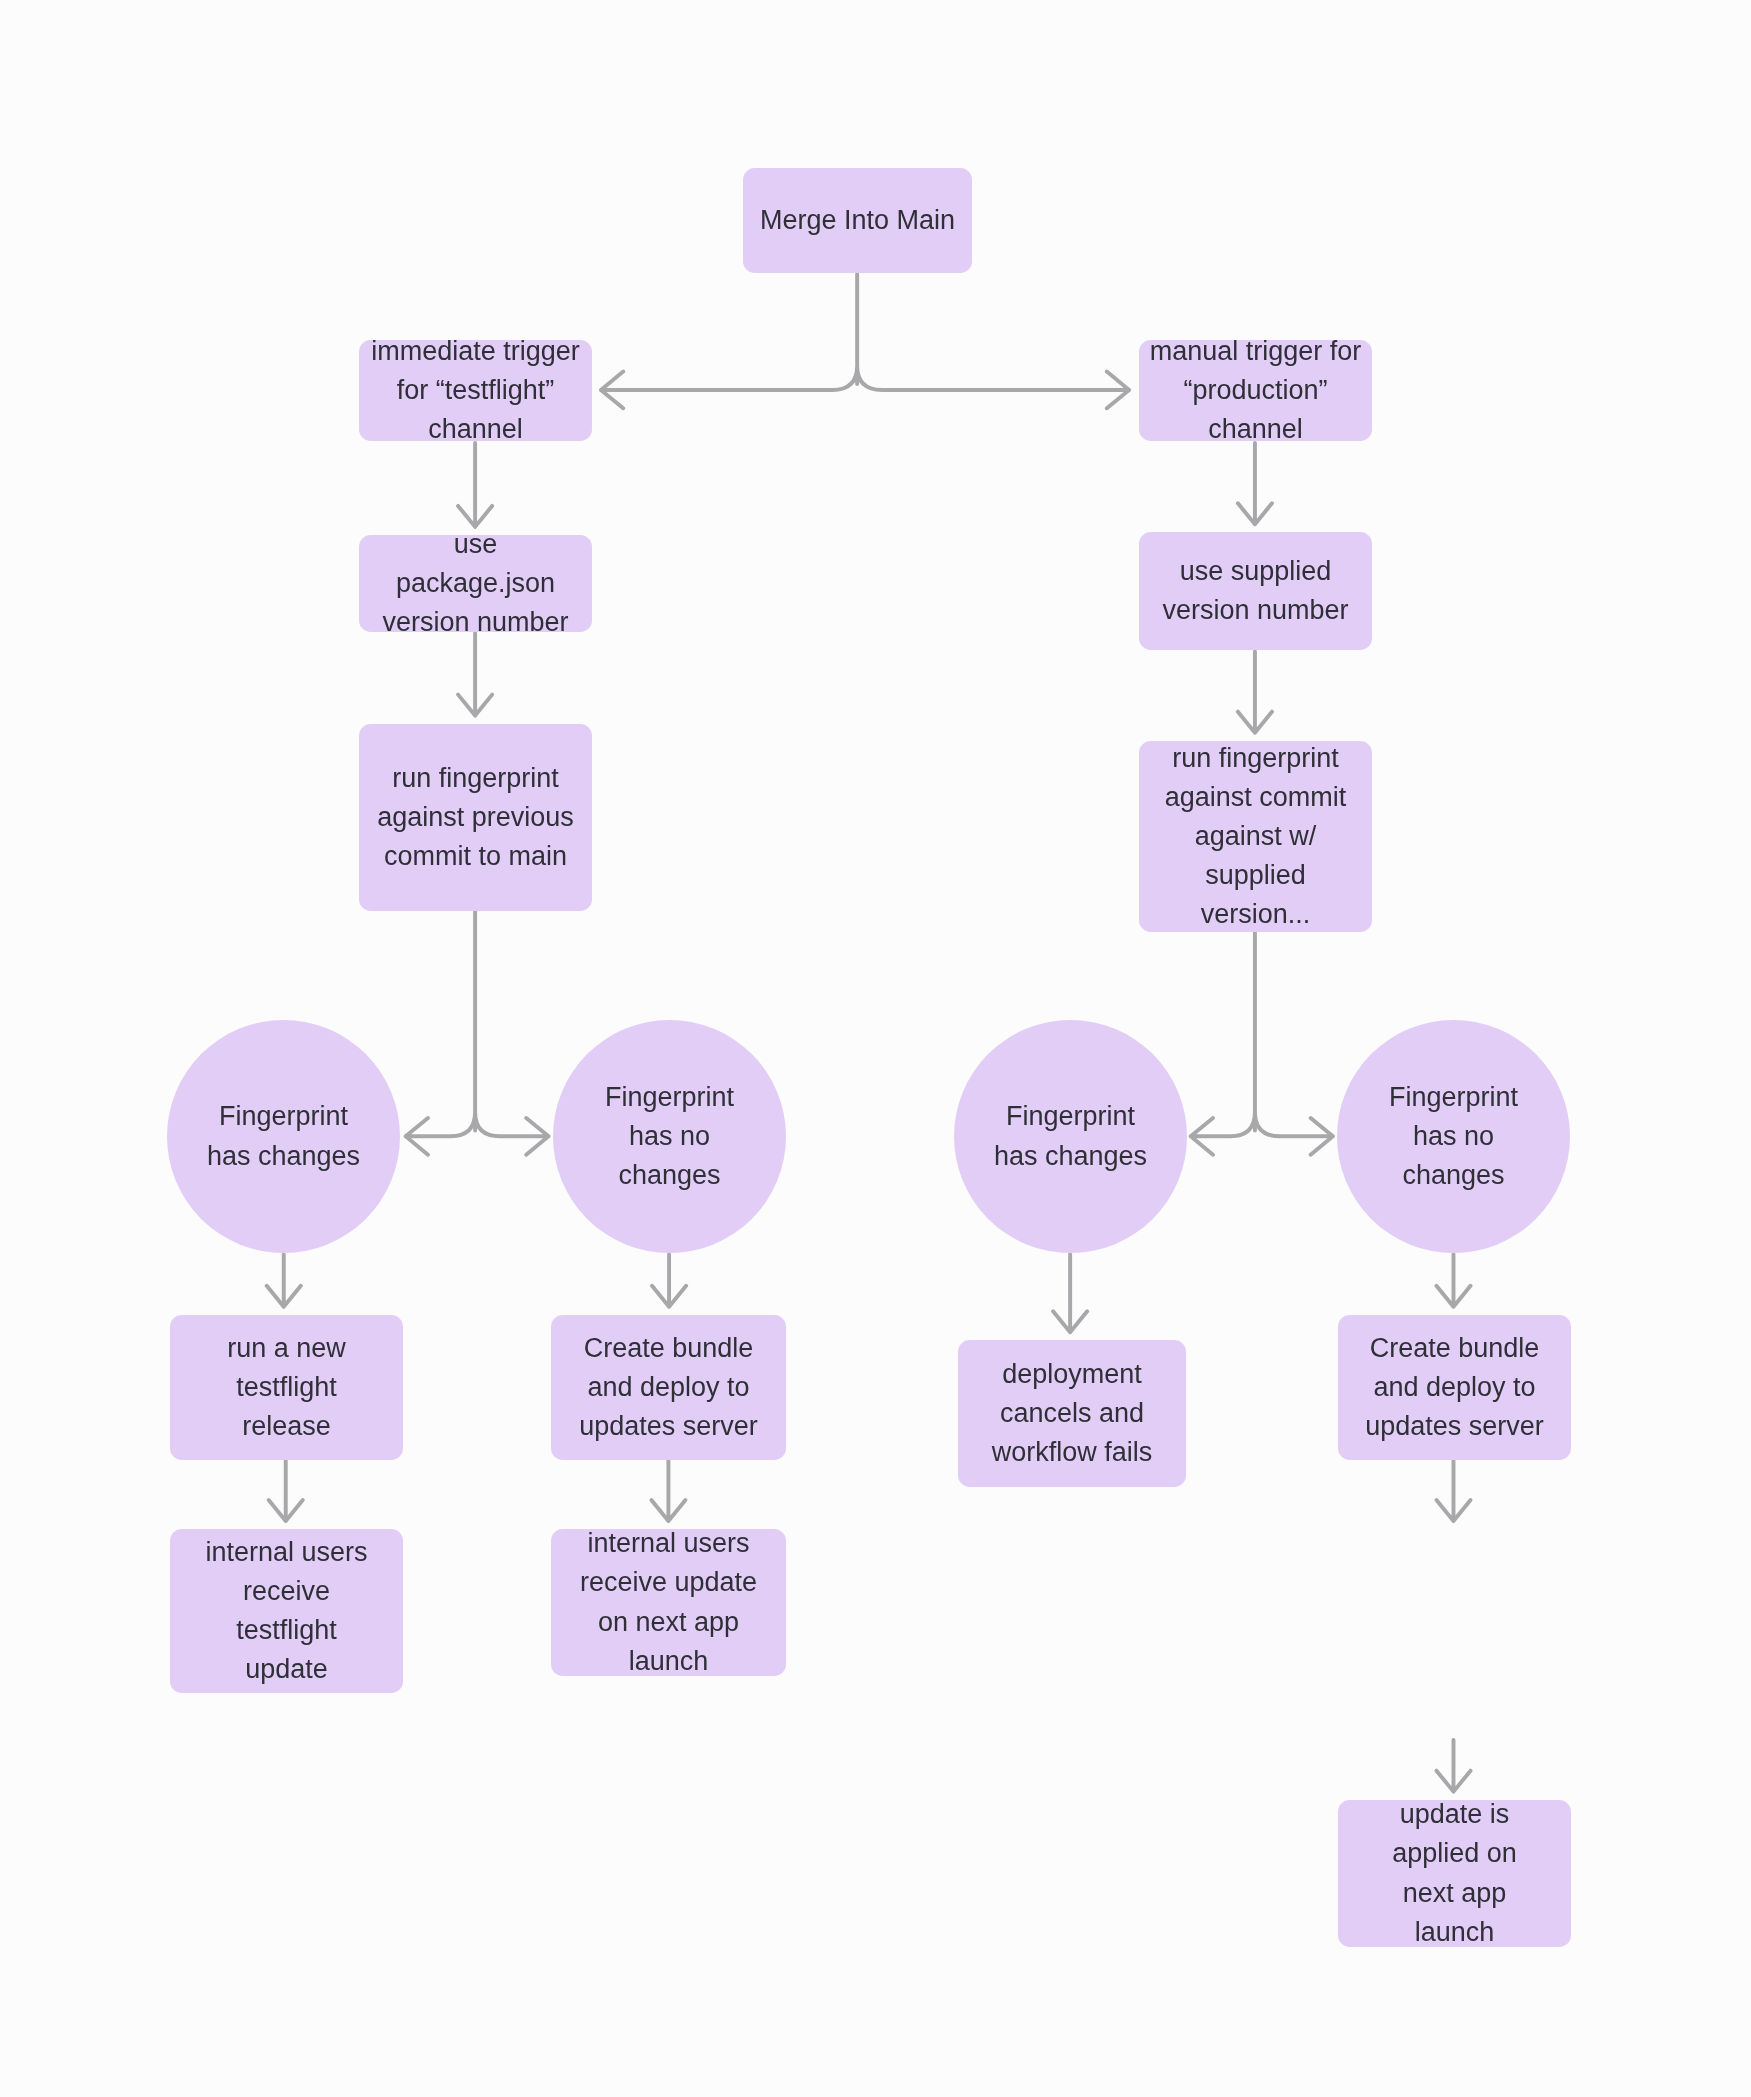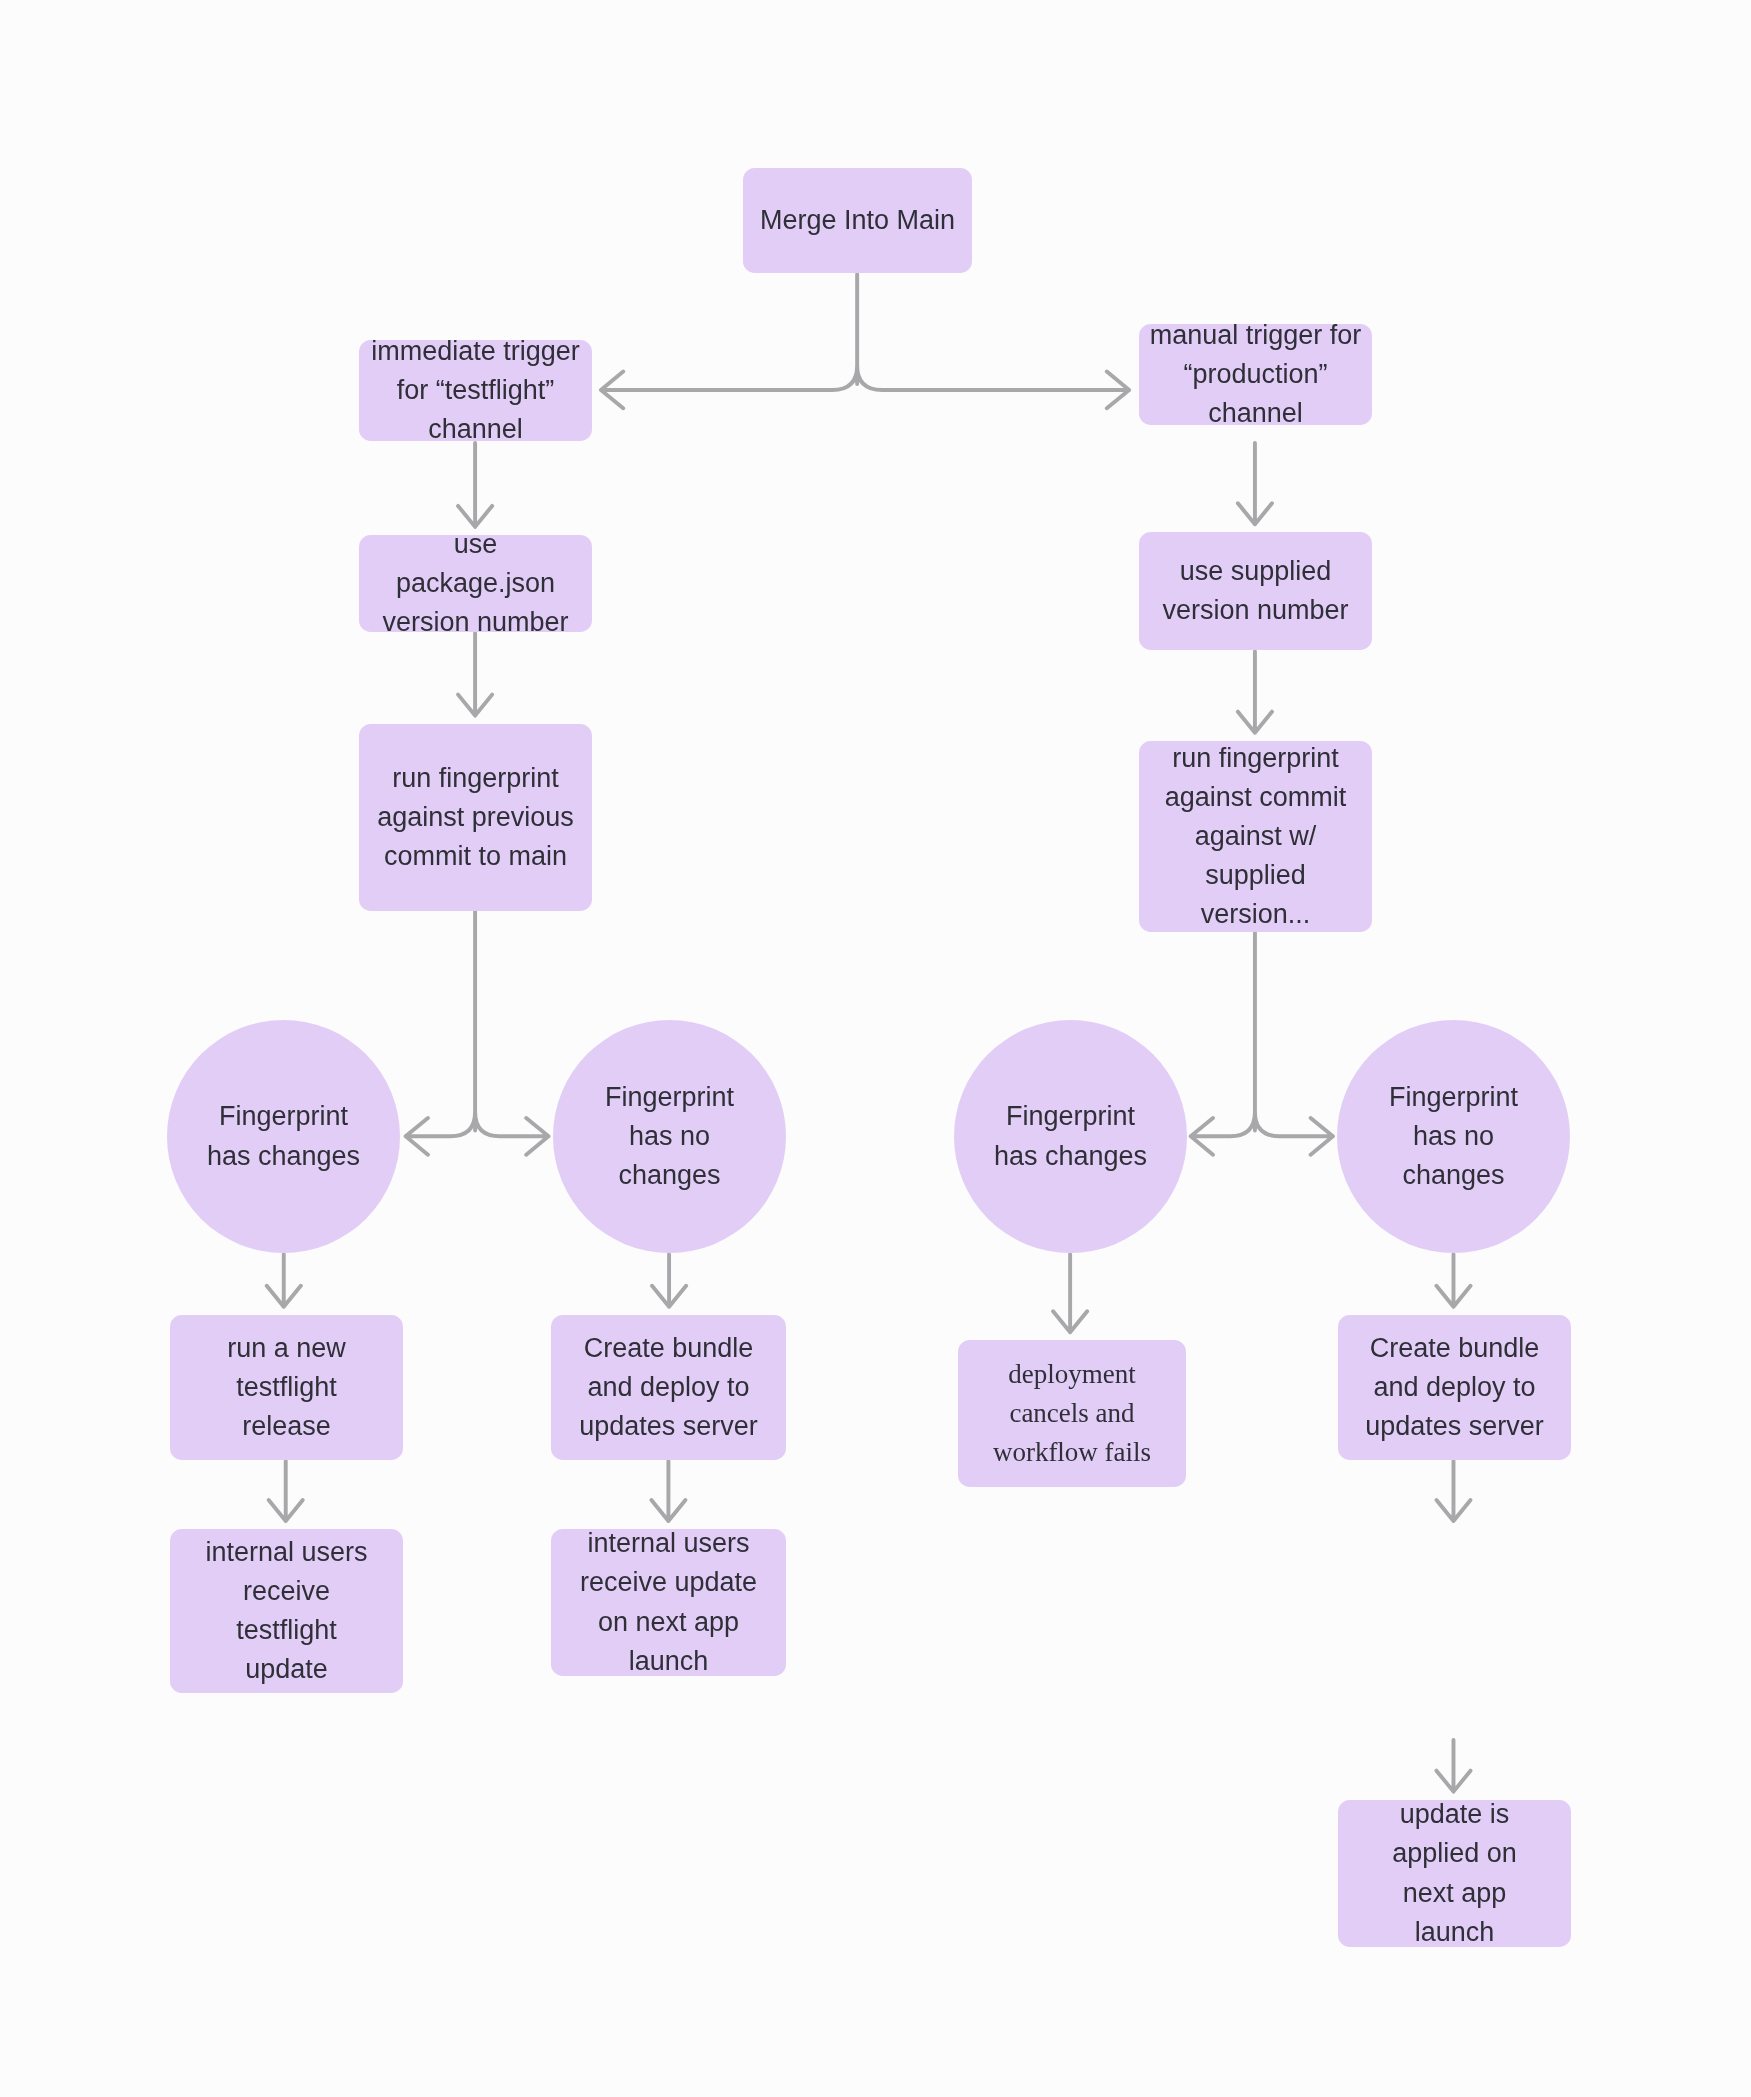--- a/index.html
+++ b/index.html
@@ -34,32 +34,32 @@
     text-align: center;
     font-size: 27px;
     line-height: 1.45;
     padding: 0 15.7px;
   }
   .rect { border-radius: 11.8px; }
   .circle { width: 233px; height: 233px; border-radius: 50%; padding: 0 39px; }
 
   .n-merge    { left: 743px; top: 168px;  width: 229px; height: 105px; }
   .n-trig-tf  { left: 359px;  top: 340px;  width: 233px; height: 101px; padding: 0 10.5px; }
-  .n-trig-prod{ left: 1139px; top: 324px;  width: 233px; height: 101px; padding: 0 10.5px; }
+  .n-trig-prod{ left: 1139px; top: 340px;  width: 233px; height: 101px; padding: 0 10.5px; }
   .n-use-pkg  { left: 359px;  top: 535px;  width: 233px; height: 97px; }
   .n-use-sup  { left: 1139px; top: 532px;  width: 233px; height: 118px; }
   .n-fp-prev  { left: 359px;  top: 724px; width: 233px; height: 187px; padding: 0 6px; }
   .n-fp-tag   { left: 1139px; top: 741px; width: 233px; height: 191px; padding: 0 19.7px; }
   .n-c1 { left: 167px;  top: 1020px; }
   .n-c2 { left: 553px;  top: 1020px; }
   .n-c3 { left: 954px; top: 1020px; }
   .n-c4 { left: 1337px; top: 1020px; }
   .n-run-tf   { left: 170px;  top: 1315px; width: 233px; height: 145px; padding: 0 25px; }
   .n-bundle-l { left: 551px;  top: 1315px; width: 235px; height: 145px; padding: 0 18.4px; }
-  .n-cancel   { left: 958px; top: 1340px; width: 228px; height: 147px; padding: 0 26px; font-family: Liberation Serif, serif; }
+  .n-cancel   { left: 958px; top: 1340px; width: 228px; height: 147px; padding: 0 26px; }
   .n-bundle-r { left: 1338px; top: 1315px; width: 233px; height: 145px; padding: 0 18.4px; }
   .n-int-tf   { left: 170px;  top: 1529px; width: 233px; height: 164px; padding: 0 26px; }
   .n-int-next { left: 551px;  top: 1529px; width: 235px; height: 147px; padding: 0 12px; }
   .n-prod-dl  { left: 1305px; top: 1529px; width: 296px; height: 210px; padding: 0 26px; }
   .n-update   { left: 1338px; top: 1800px; width: 233px; height: 147px; padding: 0 26px; }
 </style>
 </head>
 <body>
 
 <div class="canvas">

